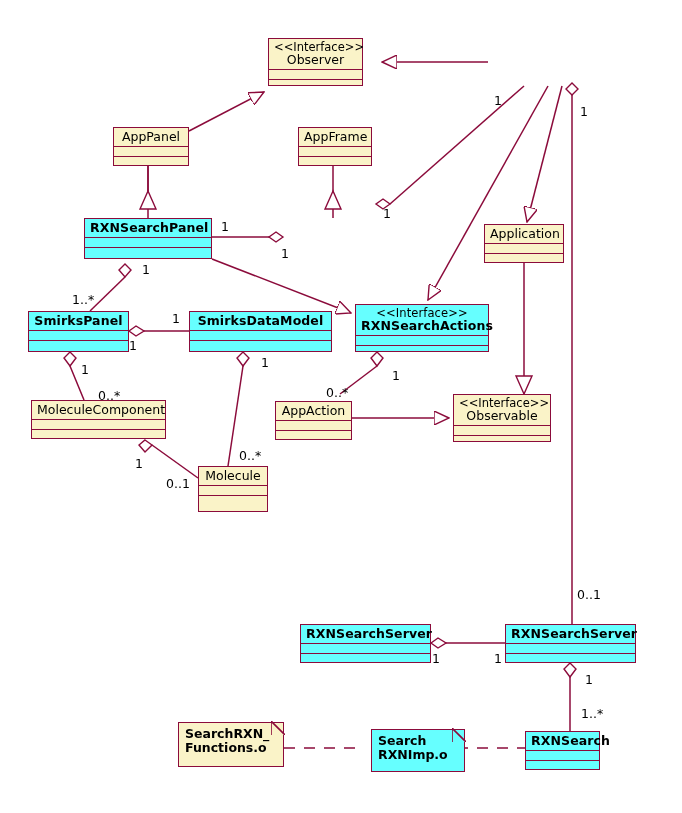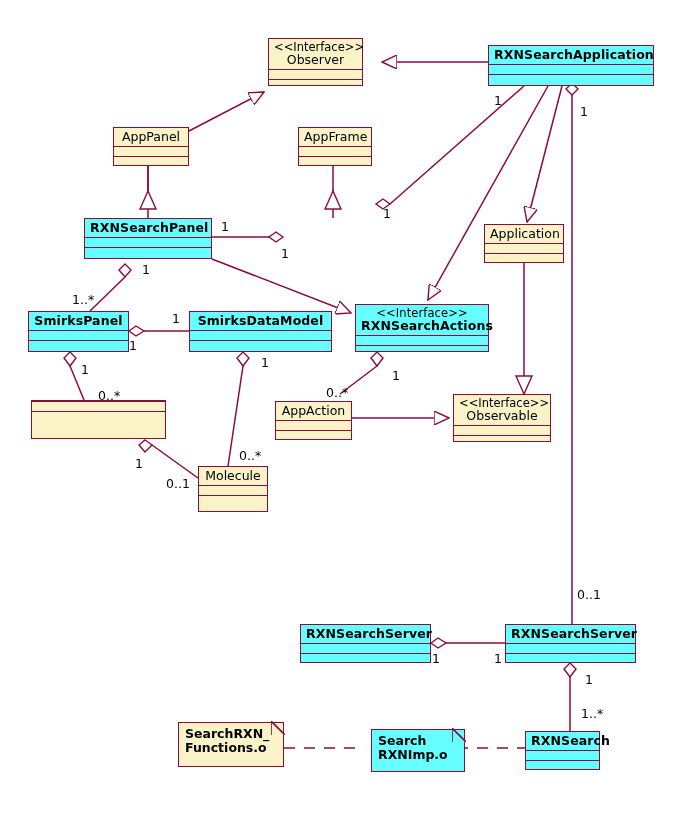--- a/index.html
+++ b/index.html
@@ -168,25 +168,20 @@
 
   <div class="node yellow" style="left:268px;top:38px;width:95px;height:48px;">
     <div class="title">
       <span class="iface-tag">&lt;&lt;Interface&gt;&gt;</span>
       <span class="iface-name">Observer</span>
     </div>
     <div class="compartment"></div>
     <div class="compartment"></div>
   </div>
 
-  <div class="node cyan" style="left:488px;top:45px;width:166px;height:41px;">
-    <div class="title">RXNSearchApplication</div>
-    <div class="compartment"></div>
-    <div class="compartment"></div>
-  </div>
 
   <div class="node yellow" style="left:113px;top:127px;width:76px;height:39px;">
     <div class="title">AppPanel</div>
     <div class="compartment"></div>
     <div class="compartment"></div>
   </div>
 
   <div class="node yellow" style="left:298px;top:127px;width:74px;height:39px;">
     <div class="title">AppFrame</div>
     <div class="compartment"></div>
@@ -221,20 +216,21 @@
   <div class="node cyan" style="left:355px;top:304px;width:134px;height:48px;">
     <div class="title">
       <span class="iface-tag">&lt;&lt;Interface&gt;&gt;</span>
       <span class="iface-name">RXNSearchActions</span>
     </div>
     <div class="compartment"></div>
     <div class="compartment"></div>
   </div>
 
   <div class="node yellow" style="left:31px;top:400px;width:135px;height:39px;">
+    <div class="title">MoleculeComponent</div>
     <div class="compartment"></div>
     <div class="compartment"></div>
   </div>
 
   <div class="node yellow" style="left:275px;top:401px;width:77px;height:39px;">
     <div class="title">AppAction</div>
     <div class="compartment"></div>
     <div class="compartment"></div>
   </div>
 

